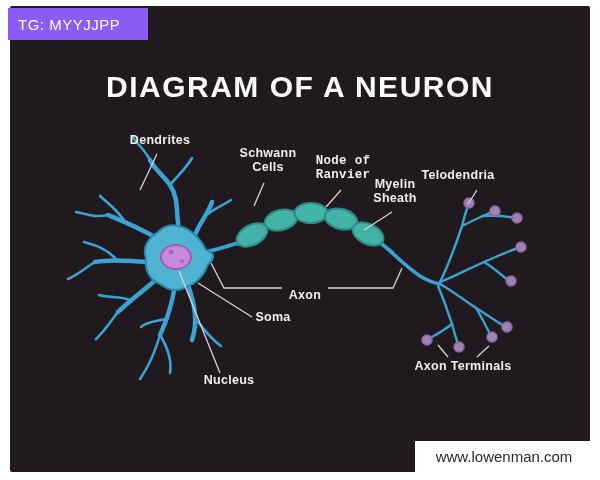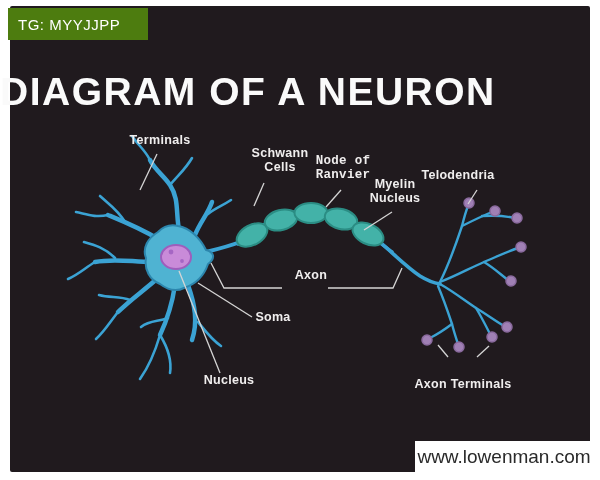--- a/index.html
+++ b/index.html
@@ -7,49 +7,49 @@
     width:600px;height:480px;position:relative;overflow:hidden;
     background:#ffffff;
     font-family:"Liberation Sans","DejaVu Sans",sans-serif;
   }
   .panel{
     position:absolute;left:10px;right:10px;top:6px;bottom:8px;
     background:#201a1e;border-radius:2px;
   }
   .watermark{
     position:absolute;left:8px;top:8px;width:140px;height:32px;
-    background:#4d7c0f;color:#ffffff;font-size:15px;letter-spacing:.5px;
+    background:#8b5cf6;color:#ffffff;font-size:15px;letter-spacing:.5px;
     display:flex;align-items:center;padding-left:10px;box-sizing:border-box;
     z-index:5;
   }
   .footer{
     position:absolute;right:7px;bottom:8px;width:178px;height:31px;
-    background:#ffffff;color:#2a2a2a;font-size:19px;
+    background:#ffffff;color:#2a2a2a;font-size:15px;
     display:flex;align-items:center;justify-content:center;
     z-index:5;
   }
   .title{
-    position:absolute;left:0;right:0;top:70px;text-align:left;
-    color:#fafafa;font-size:39px;font-weight:800;letter-spacing:1.5px;
+    position:absolute;left:0;right:0;top:70px;text-align:center;
+    color:#fafafa;font-size:30px;font-weight:800;letter-spacing:1.5px;
     z-index:3;
   }
   .lbl{
     position:absolute;transform:translateX(-50%);
     color:#f0eeee;font-size:12.5px;font-weight:bold;letter-spacing:.3px;
     text-align:center;white-space:pre-line;line-height:1.15;z-index:3;
   }
   .lbl-dendrites{left:160px;top:133px;}
-  .lbl-schwann{left:268px;top:146px;margin-left:12px;}
+  .lbl-schwann{left:268px;top:146px;}
   .lbl-node{left:343px;top:154px;font-family:Liberation Mono, monospace;}
   .lbl-myelin{left:395px;top:177px;}
   .lbl-telodendria{left:458px;top:168px;}
-  .lbl-axon{left:305px;top:268px;margin-left:6px;}
+  .lbl-axon{left:305px;top:288px;}
   .lbl-soma{left:273px;top:310px;text-align:right;}
   .lbl-nucleus{left:229px;top:373px;text-align:center;}
-  .lbl-terminals{left:463px;top:359px;margin-top:18px;}
+  .lbl-terminals{left:463px;top:359px;}
   svg.neuron{position:absolute;left:0;top:0;z-index:2;}
 </style>
 </head>
 <body>
 
 <div class="panel"></div>
 
 <div class="watermark">
   <span>TG: MYYJJPP</span>
 </div>
@@ -141,27 +141,27 @@
     <path d="M477,190 L468,204"></path>
     <path d="M211,263 L224,288 L282,288"></path>
     <path d="M328,288 L393,288 L402,268"></path>
     <path d="M252,317 L198,283"></path>
     <path d="M220,373 L179,271"></path>
     <path d="M448,357 L438,345"></path>
     <path d="M477,357 L489,346"></path>
   </g>
 </svg>
 
-<div class="lbl lbl-dendrites">Terminals</div>
+<div class="lbl lbl-dendrites">Dendrites</div>
 <div class="lbl lbl-schwann">Schwann
 Cells</div>
 <div class="lbl lbl-node">Node of
 Ranvier</div>
 <div class="lbl lbl-myelin">Myelin
-Nucleus</div>
+Sheath</div>
 <div class="lbl lbl-telodendria">Telodendria</div>
 <div class="lbl lbl-axon">Axon</div>
 <div class="lbl lbl-soma">Soma</div>
 <div class="lbl lbl-nucleus">Nucleus</div>
 <div class="lbl lbl-terminals">Axon Terminals</div>
 
 <div class="footer">
   <span>www.lowenman.com</span>
 </div>
 

